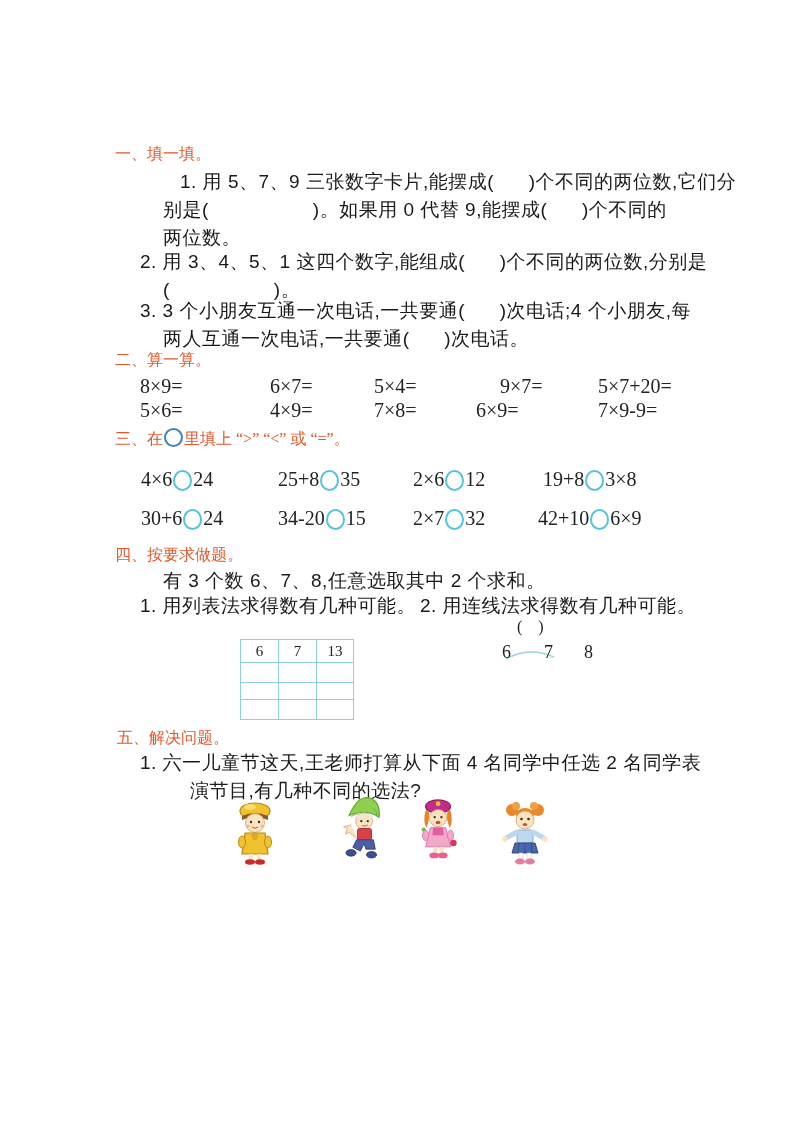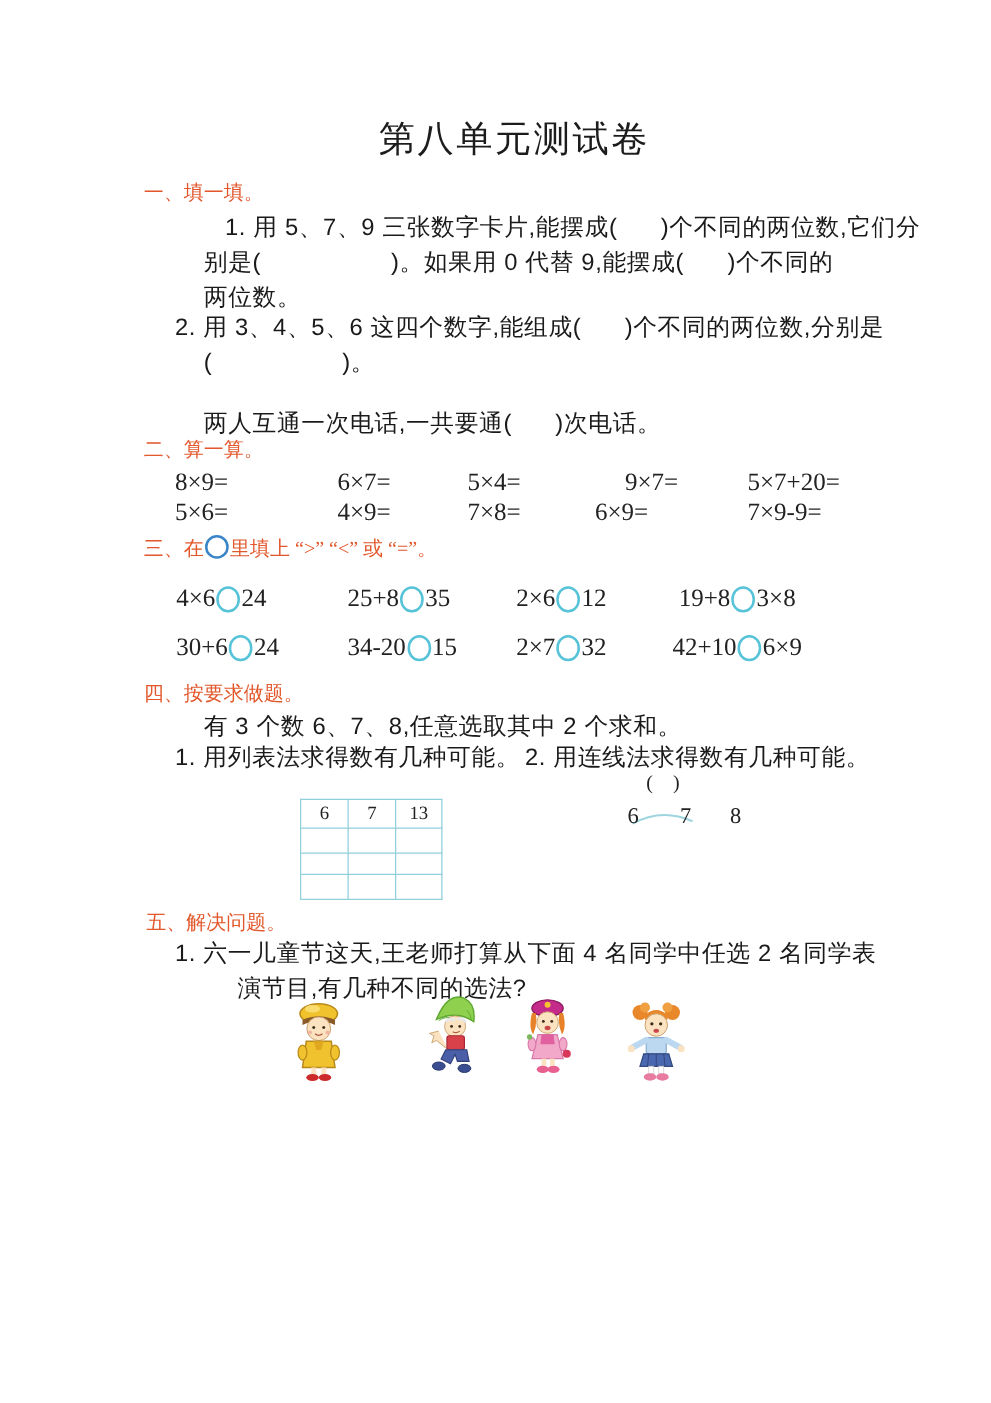--- a/index.html
+++ b/index.html
@@ -25,28 +25,28 @@
               font-family:"Liberation Serif","DejaVu Serif",serif;font-size:15px;color:#222;}
   .diag-num{font-family:"Liberation Serif","DejaVu Serif",serif;font-size:18px;color:#222;}
   .paren{font-family:"Liberation Serif","DejaVu Serif",serif;font-size:16px;color:#222;}
   .kid{position:absolute;width:58px;height:70px;}
 </style>
 </head>
 <body>
 
 <div id="page">
 
-  <div class="abs title" style="left:303px;top:92px;">第八单元测试卷</div>
 
   <div class="abs sec-header" style="left:115px;top:144px;">一、填一填。</div>
   <div class="abs body-line" style="left:140px;top:169px;margin-left:40px;">1. 用 5、7、9 三张数字卡片,能摆成(      )个不同的两位数,它们分</div>
   <div class="abs body-line" style="left:163px;top:197px;">别是(                  )。如果用 0 代替 9,能摆成(      )个不同的</div>
   <div class="abs body-line" style="left:163px;top:225px;">两位数。</div>
-  <div class="abs body-line" style="left:140px;top:249px;">2. 用 3、4、5、6 这四个数字,能组成(      )个不同的两位数,分别是</div>
+  <div class="abs body-line" style="left:140px;top:249px;">2. 用 3、4、5、1 这四个数字,能组成(      )个不同的两位数,分别是</div>
   <div class="abs body-line" style="left:163px;top:277px;">(                  )。</div>
+  <div class="abs body-line" style="left:140px;top:298px;">3. 3 个小朋友互通一次电话,一共要通(      )次电话;4 个小朋友,每</div>
   <div class="abs body-line" style="left:163px;top:326px;">两人互通一次电话,一共要通(      )次电话。</div>
 
   <div class="abs sec-header" style="left:115px;top:350px;">二、算一算。</div>
   <div class="abs expr" style="left:140px;top:375px;">8×9=</div>
   <div class="abs expr" style="left:270px;top:375px;">6×7=</div>
   <div class="abs expr" style="left:374px;top:375px;">5×4=</div>
   <div class="abs expr" style="left:476px;top:375px;margin-left:24px;">9×7=</div>
   <div class="abs expr" style="left:598px;top:375px;">5×7+20=</div>
   <div class="abs expr" style="left:140px;top:399px;">5×6=</div>
   <div class="abs expr" style="left:270px;top:399px;">4×9=</div>

